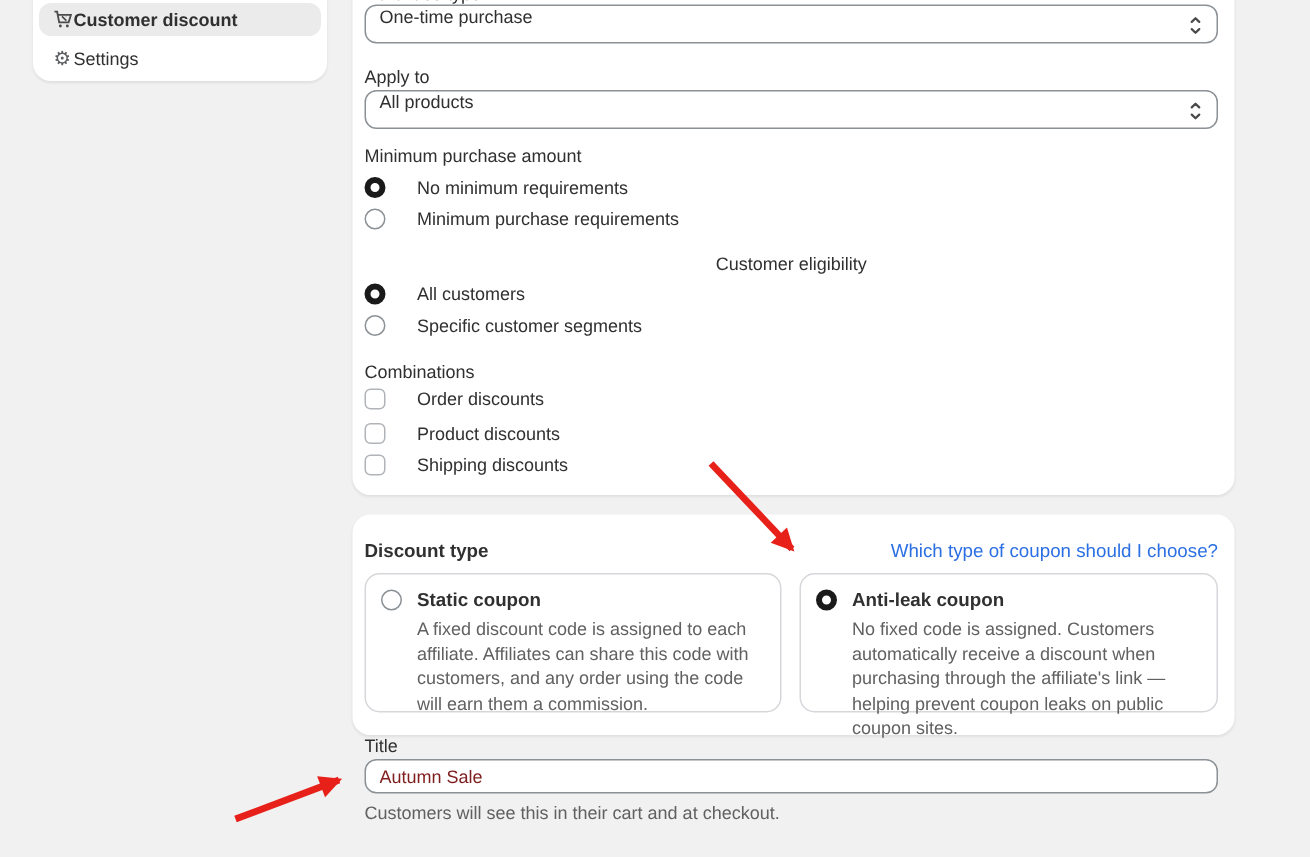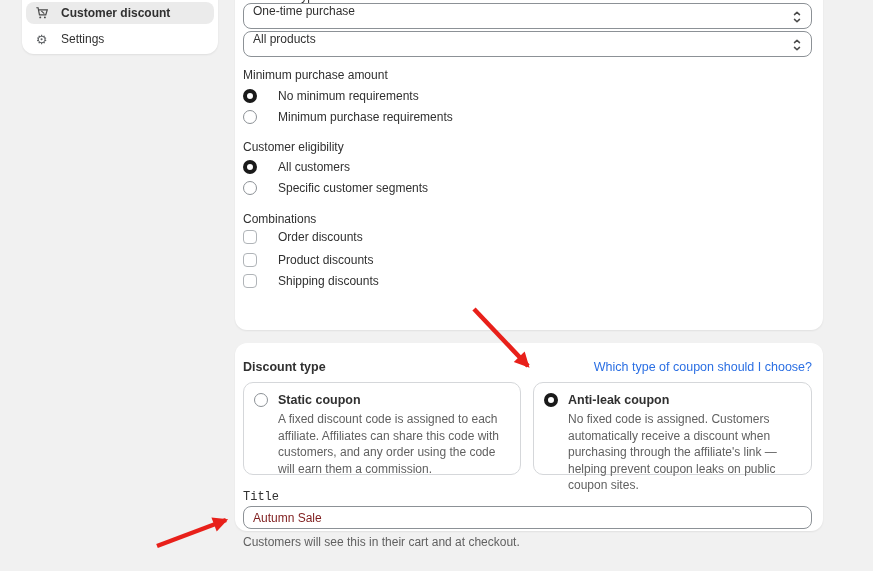--- a/index.html
+++ b/index.html
@@ -15,37 +15,37 @@
   
   .sidebar-card {
     position: absolute; left: 22px; top: -12px;
     width: 196px; height: 66px;
     background: #ffffff;
     border-radius: 0 0 12px 12px;
     box-shadow: 0 1px 2px rgba(0,0,0,0.08);
     padding: 14px 4px 6px 4px;
   }
   .side-item {
-    display: flex; align-items: center; gap: 12px;
+    display: flex; align-items: center; gap: 0;
     height: 22px; padding: 0 8px; margin: 0 0 4px 0;
     border-radius: 8px; cursor: pointer;
     color: #303030;
   }
   .side-item.active { background: #ebebeb; font-weight: 700; }
   .side-icon { width: 15px; height: 15px; display: inline-flex; align-items: center; justify-content: center; color: #4a4a4a; flex: 0 0 auto; }
   .gear-glyph { font-family: "DejaVu Sans", sans-serif; font-size: 13px; line-height: 1; color: #5c5f62; }
 
   
   .card {
     position: absolute; left: 235px; width: 588px;
     background: #ffffff; border-radius: 12px;
     box-shadow: 0 1px 2px rgba(0,0,0,0.07);
   }
   .card1 { top: -20px; height: 350px; padding: 0 11px 0 8px; border-radius: 12px; }
-  .card2 { top: 343px; height: 188px; padding: 0 11px 0 8px; }
+  .card2 { top: 343px; height: 147px; padding: 0 11px 0 8px; }
 
   .top-frag {
     position: absolute; top: 9px; left: 9px;
     color: #303030; font-size: 12px;
   }
 
   .select-box {
     position: relative;
     height: 26px; border: 1px solid #8c9196; border-radius: 8px;
     background: #ffffff;
@@ -86,21 +86,21 @@
   }
   .opt-card.left { width: 278px; }
   .opt-card.right { flex: 1; }
   .opt-head { display: flex; align-items: center; gap: 10px; height: 16px; }
   .opt-title { font-weight: 700; font-size: 12.5px; }
   .opt-desc {
     margin: 3px 0 0 24px; color: #616161;
     font-size: 12px; line-height: 16.5px; max-width: 248px;
   }
 
-  .lbl-title { margin-top: 15px; font-family: Liberation Mono, monospace; }
+  .lbl-title { margin-top: 15px; }
   .text-input {
     margin-top: 2px; width: 100%; height: 23px;
     border: 1px solid #8c9196; border-radius: 8px;
     padding: 0 9px; font-family: "Liberation Sans", sans-serif;
     font-size: 12px; color: #7f1d1d; background: #fff; outline: none;
     display: block;
   }
   .help-text { margin-top: 6px; color: #616161; font-size: 12px; }
 
   .arrows { position: absolute; left: 0; top: 0; pointer-events: none; }
@@ -132,39 +132,40 @@
   <span class="top-frag">Purchase type</span>
 
   <div class="select-box" style="margin-top:23px;">
     <span>One-time purchase</span>
     <svg class="chev" width="12" height="14" viewBox="0 0 12 14" fill="none" stroke="#4a4a4a" stroke-width="1.5" stroke-linecap="round" stroke-linejoin="round">
       <path d="M3.5 4.6 L6 2.2 L8.5 4.6"></path>
         <path d="M3.5 9.4 L6 11.8 L8.5 9.4"></path>
     </svg>
   </div>
 
+  <div class="field-label" style="margin-top:15px;">Apply to</div>
   <div class="select-box" style="margin-top:2px;">
     <span>All products</span>
     <svg class="chev" width="12" height="14" viewBox="0 0 12 14" fill="none" stroke="#4a4a4a" stroke-width="1.5" stroke-linecap="round" stroke-linejoin="round">
       <path d="M3.5 4.6 L6 2.2 L8.5 4.6"></path>
         <path d="M3.5 9.4 L6 11.8 L8.5 9.4"></path>
     </svg>
   </div>
 
   <div class="field-label" style="margin-top:11px;">Minimum purchase amount</div>
   <div class="choice-row" style="margin-top:4px;">
     <span class="radio checked"></span>
     <span>No minimum requirements</span>
   </div>
   <div class="choice-row" style="margin-top:1px;">
     <span class="radio"></span>
     <span>Minimum purchase requirements</span>
   </div>
 
-  <div class="field-label" style="margin-top:13px;">Customer eligibility</div>
+  <div class="field-label" style="margin-top:13px;text-align:center;">Customer eligibility</div>
   <div class="choice-row" style="margin-top:3px;">
     <span class="radio checked"></span>
     <span>All customers</span>
   </div>
   <div class="choice-row" style="margin-top:1px;">
     <span class="radio"></span>
     <span>Specific customer segments</span>
   </div>
 
   <div class="field-label" style="margin-top:14px;">Combinations</div>

